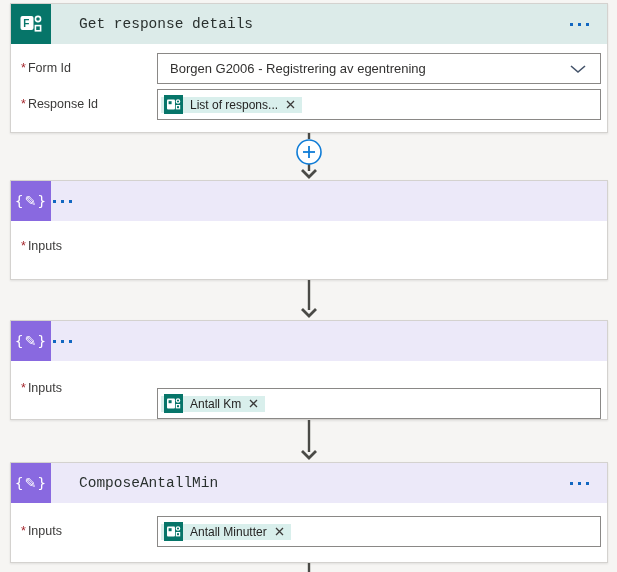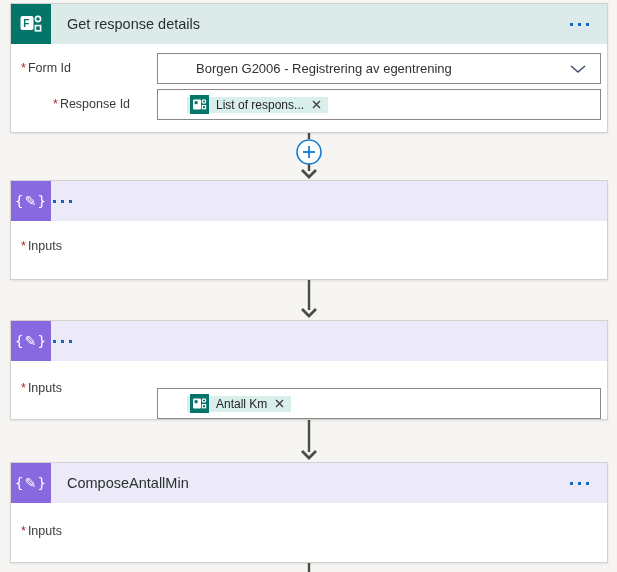--- a/index.html
+++ b/index.html
@@ -29,39 +29,39 @@
     width:40px;height:40px;flex:0 0 40px;
     display:flex;align-items:center;justify-content:center;
   }
   .tile-teal{background:#067569;}
   .tile-purple{background:#8969e0;}
   .compose-glyph{
     color:#ffffff;font-size:14px;letter-spacing:1px;line-height:1;
     font-family:"DejaVu Sans",sans-serif;
   }
   .card-title{
-    margin-left:16px;font-size:14.5px;color:#29302e;flex:1;
-    white-space:nowrap;overflow:hidden;text-overflow:ellipsis;
+    margin-left:28px;font-size:14.5px;color:#29302e;flex:1;
+    white-space:nowrap;overflow:hidden;text-overflow:ellipsis;font-family:Liberation Mono, monospace;
   }
   .ellipsis{
     display:flex;gap:5px;margin-right:16px;padding:6px 2px;cursor:pointer;
   }
   .ellipsis i{width:3px;height:3px;background:#1267c1;display:block;}
 
   .card-body{position:absolute;left:0;right:0;top:40px;bottom:0;background:#fff;}
 
   .field-label{
     position:absolute;left:10px;font-size:12.5px;color:#3b3a39;white-space:nowrap;text-align:right;
   }
   .req{color:#a4262c;margin-right:2px;}
 
   .input{
     position:absolute;left:146px;width:444px;height:31px;
     border:1px solid #8a8886;background:#fff;box-sizing:border-box;
-    display:flex;align-items:center;padding-left:26px;
+    display:flex;align-items:center;
   }
   .dropdown-value{
     font-size:13px;color:#323130;padding-left:12px;flex:1;
     white-space:nowrap;overflow:hidden;
   }
   .dd-chevron{position:absolute;right:14px;top:10px;}
 
   .chip{
     display:inline-flex;align-items:center;
     background:#d9efec;height:16px;margin-left:3px;
@@ -103,21 +103,21 @@
       <div class="field-label" style="top:17px;">
         <span class="req">*</span><span>Form Id</span>
       </div>
       <div class="input" style="top:9px;">
         <div class="dropdown-value">Borgen G2006 - Registrering av egentrening</div>
         <svg class="dd-chevron" width="16" height="10" viewBox="0 0 16 10">
           <polyline points="1,2 8,8 15,2" fill="none" stroke="#44536a" stroke-width="1.6"></polyline>
         </svg>
       </div>
 
-      <div class="field-label" style="top:53px;margin-left:32px;">
+      <div class="field-label" style="top:53px;">
         <span class="req">*</span><span>Response Id</span>
       </div>
       <div class="input" style="top:45px;">
         <div class="chip">
           <span class="chip-icon">
             <svg width="15" height="15" viewBox="0 0 15 15">
               <rect x="1" y="2.5" width="8" height="10" rx="1" fill="#ffffff"></rect>
               <rect x="2.6" y="4.2" width="3" height="3" fill="#067569"></rect>
               <circle cx="12" cy="4.5" r="1.7" fill="none" stroke="#ffffff" stroke-width="1.2"></circle>
               <rect x="10.4" y="8.6" width="3.2" height="3.2" fill="none" stroke="#ffffff" stroke-width="1.2"></rect>
@@ -218,20 +218,38 @@
       <div class="ellipsis">
           <i></i>
           <i></i>
           <i></i>
         </div>
     </div>
     <div class="card-body">
       <div class="field-label" style="top:21px;">
         <span class="req">*</span><span>Inputs</span>
       </div>
+      <div class="input" style="top:13px;">
+        <div class="chip">
+          <span class="chip-icon">
+            <svg width="15" height="15" viewBox="0 0 15 15">
+              <rect x="1" y="2.5" width="8" height="10" rx="1" fill="#ffffff"></rect>
+              <rect x="2.6" y="4.2" width="3" height="3" fill="#067569"></rect>
+              <circle cx="12" cy="4.5" r="1.7" fill="none" stroke="#ffffff" stroke-width="1.2"></circle>
+              <rect x="10.4" y="8.6" width="3.2" height="3.2" fill="none" stroke="#ffffff" stroke-width="1.2"></rect>
+            </svg>
+          </span>
+          <span class="chip-label">Antall Minutter</span>
+          <span class="chip-close">
+            <svg width="9" height="9" viewBox="0 0 9 9">
+                <path d="M1 1 L8 8 M8 1 L1 8" stroke="#3b3a39" stroke-width="1.3"></path>
+              </svg>
+          </span>
+        </div>
+      </div>
     </div>
   </div>
 
   <svg class="connector" style="top:563px;" width="40" height="9">
     <line x1="20" y1="0" x2="20" y2="9" stroke="#4a4a46" stroke-width="2.4"></line>
   </svg>
 
 </div>
 
 </body></html>

